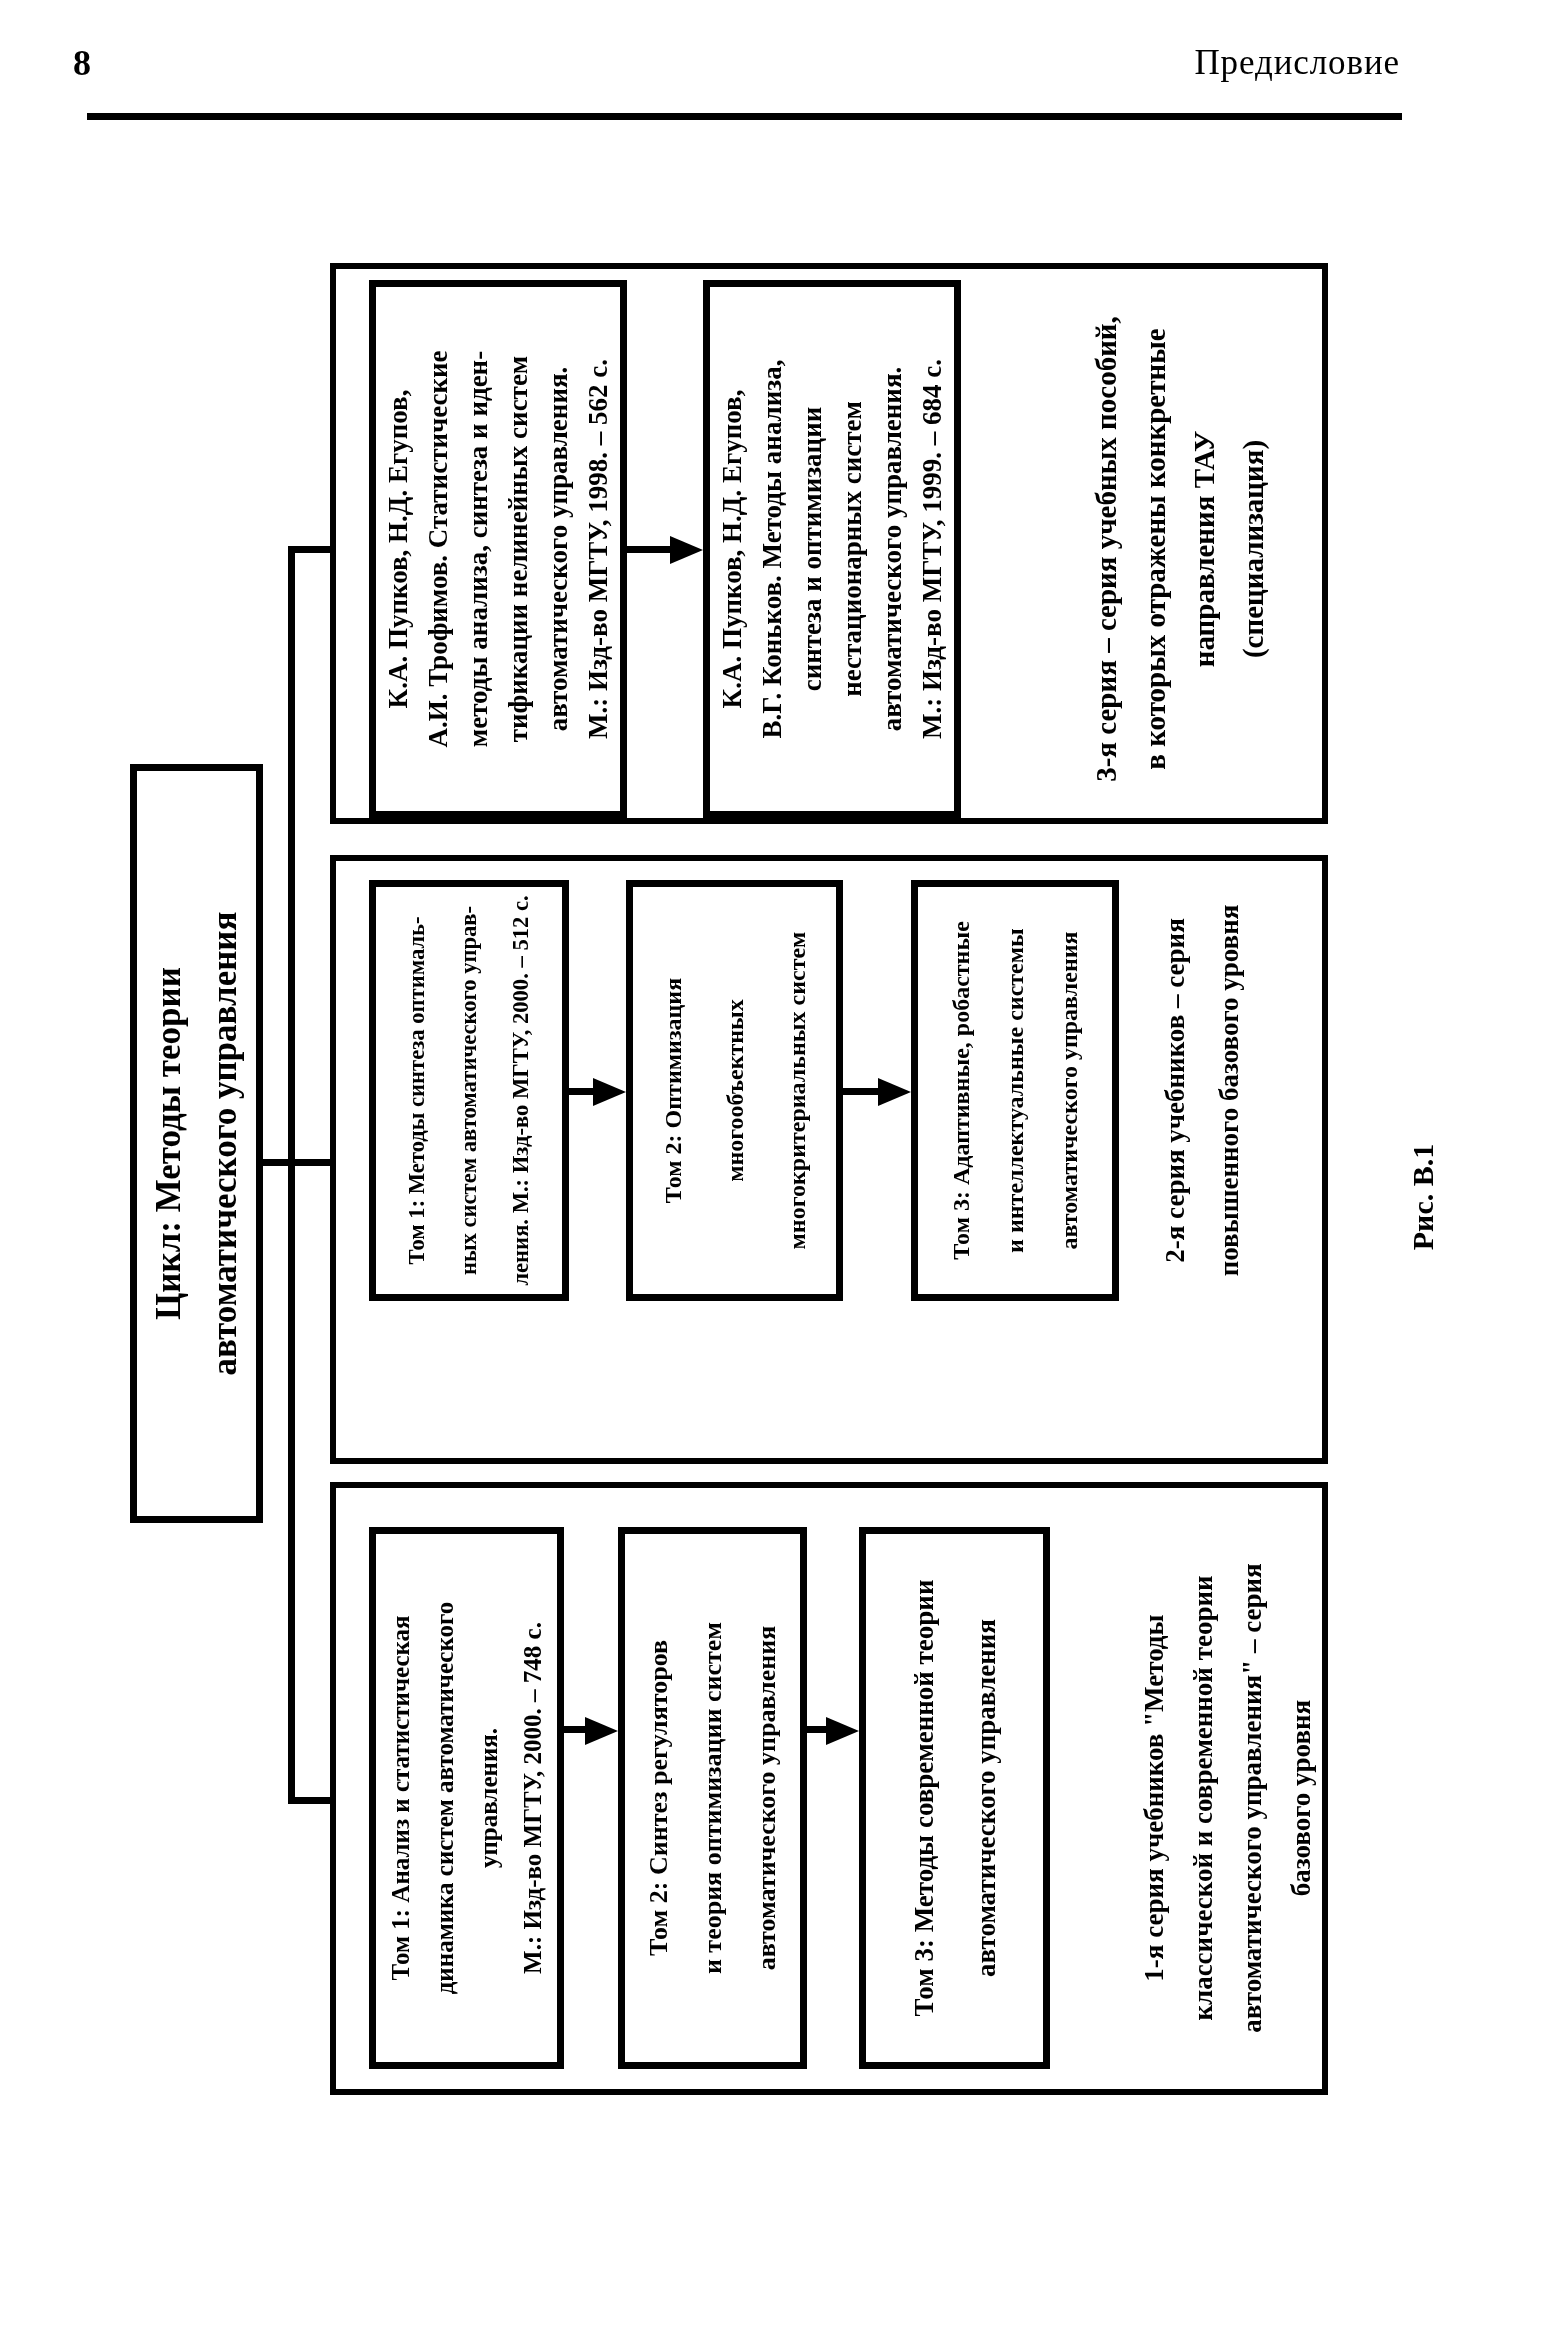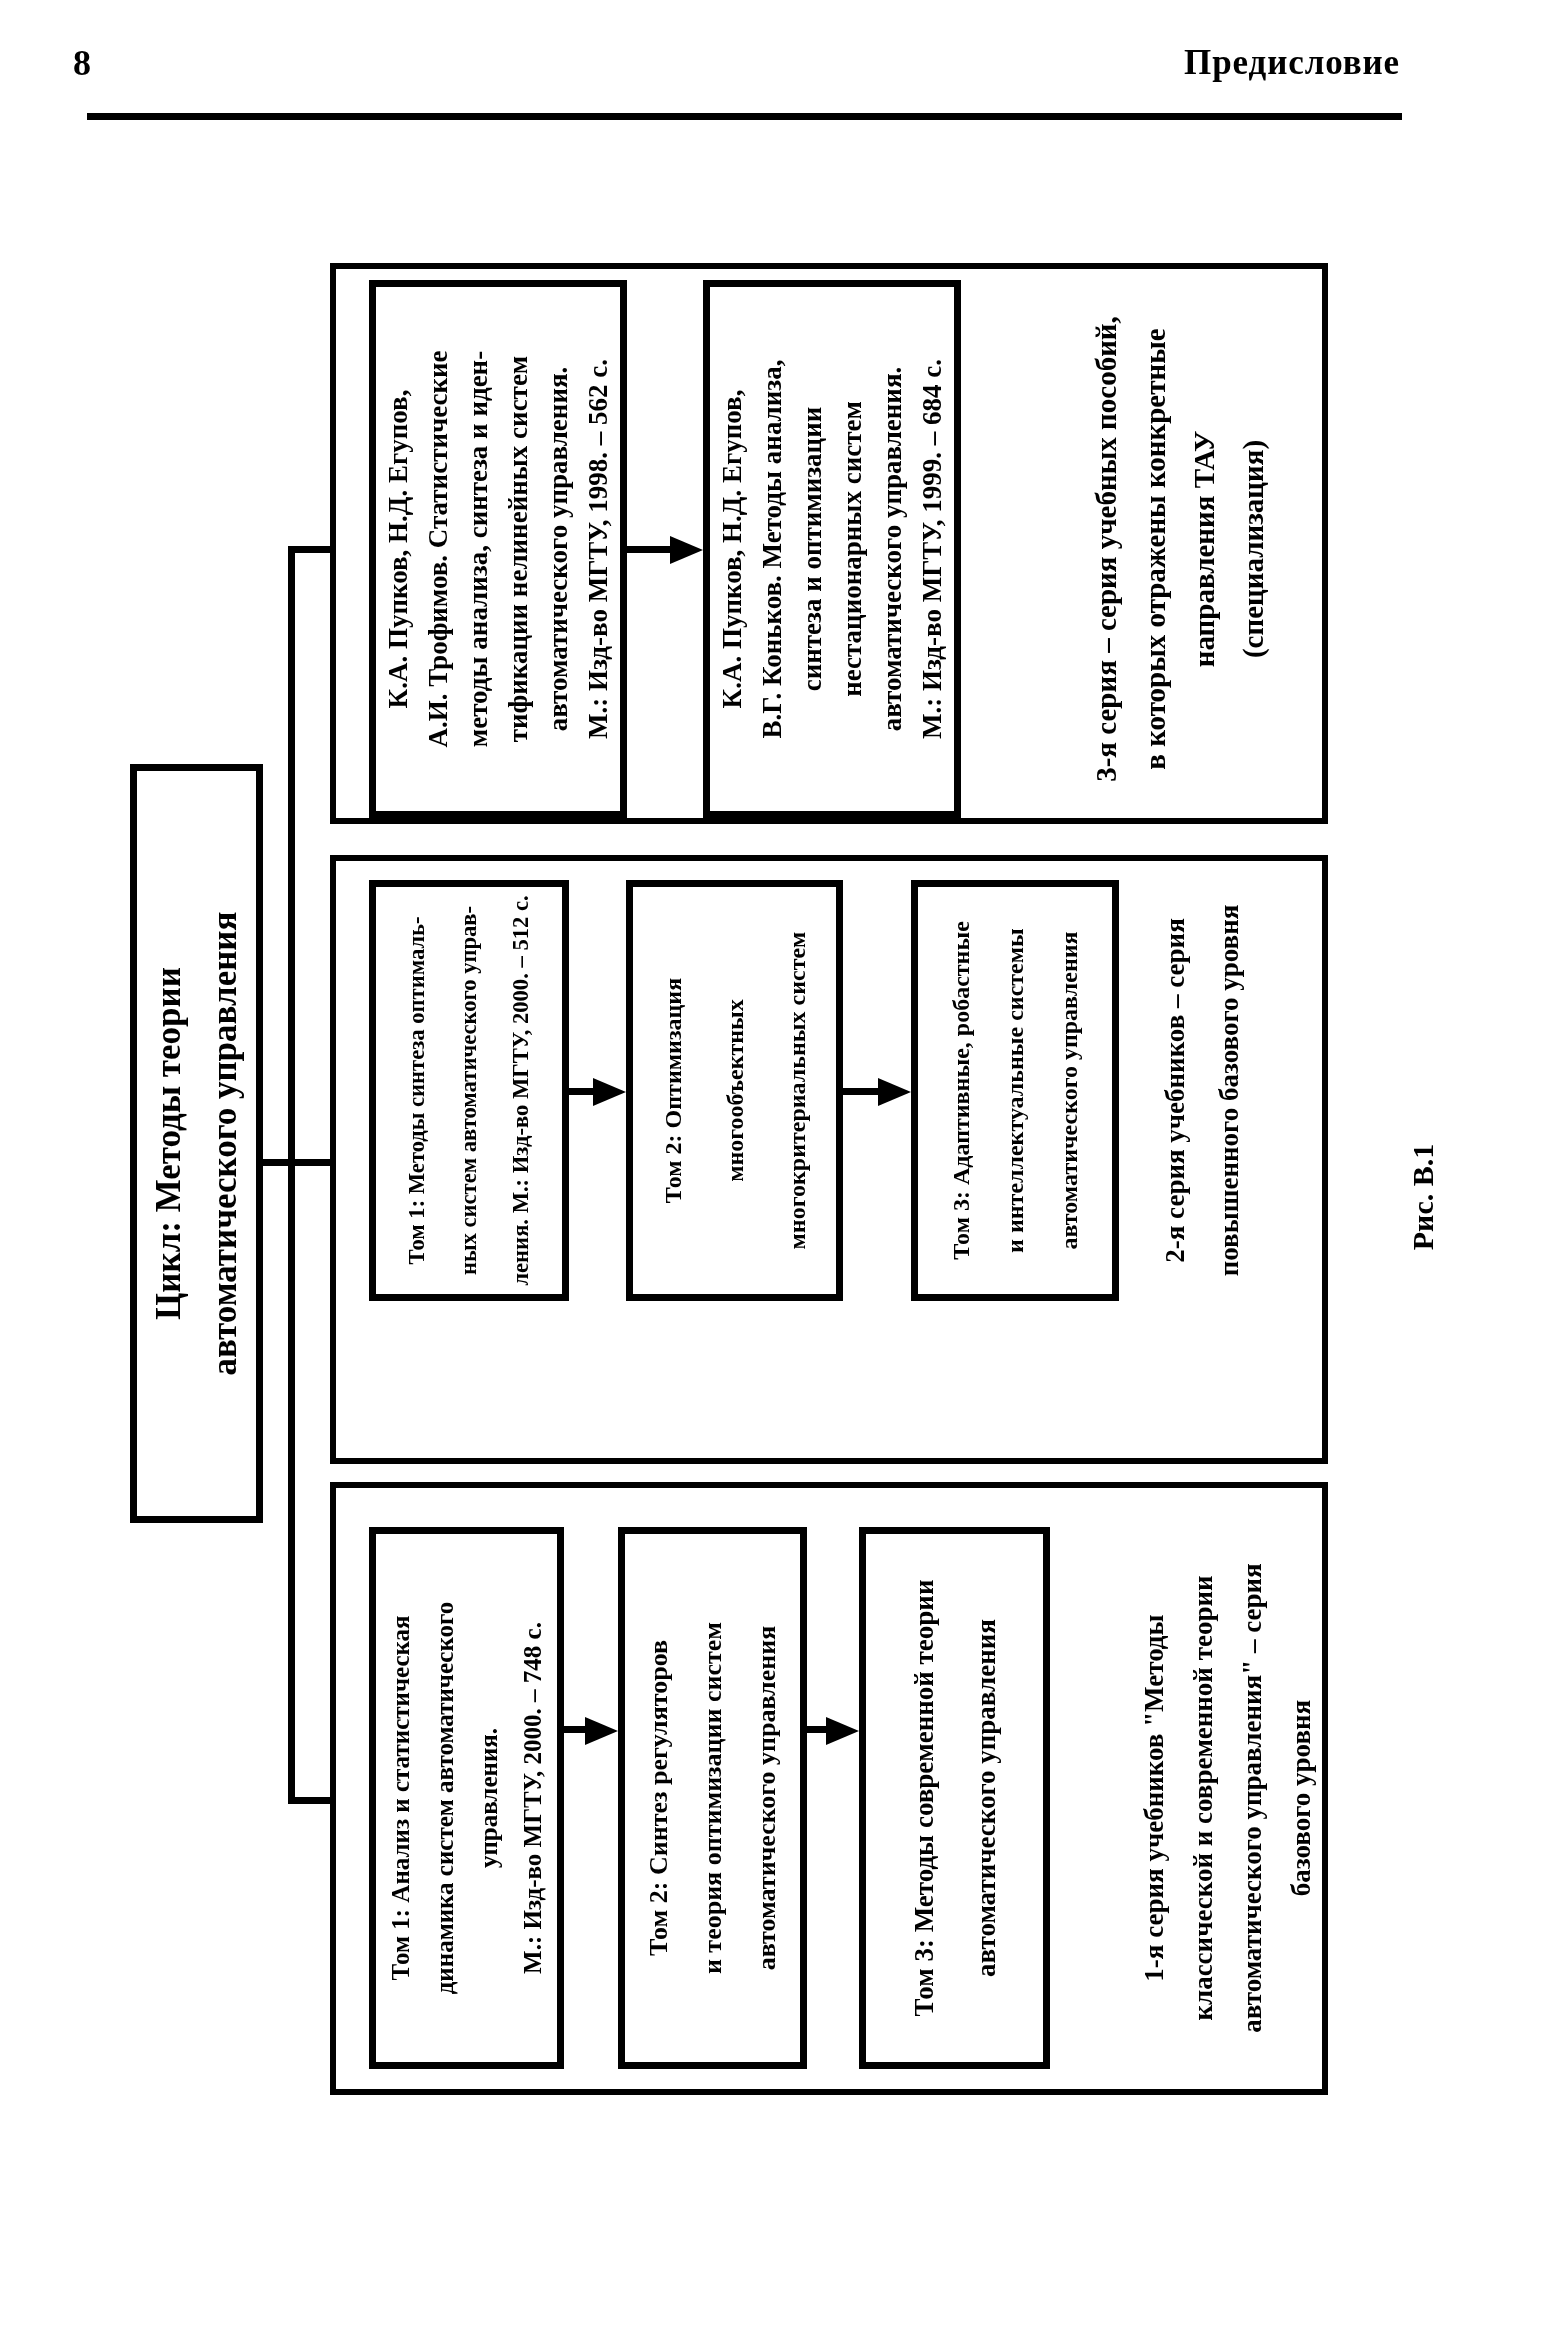--- a/index.html
+++ b/index.html
@@ -3,21 +3,21 @@
 <meta charset="utf-8">
 <style>
   html,body{margin:0;padding:0;}
   body{
     width:1561px;height:2342px;position:relative;background:#ffffff;
     font-family:"Liberation Serif", serif;color:#000;overflow:hidden;
   }
   .abs{position:absolute;}
   
   #page-number{left:73px;top:42px;font-size:36px;font-weight:bold;}
-  #header-title{top:43px;right:161px;font-size:35px;font-weight:bold;letter-spacing:0.9px;}
+  #header-title{top:43px;right:161px;font-size:35px;font-weight:normal;letter-spacing:0.9px;}
   #header-rule{left:87px;top:113px;width:1315px;height:7px;background:#000;}
   
   #fig{
     left:124px;top:260px;width:1848px;height:1362px;
     transform-origin:0 0;
     transform:rotate(-90deg) translateX(-1848px);
   }
   #fig *{box-sizing:border-box;}
   .box{
     position:absolute;display:flex;align-items:center;justify-content:center;

